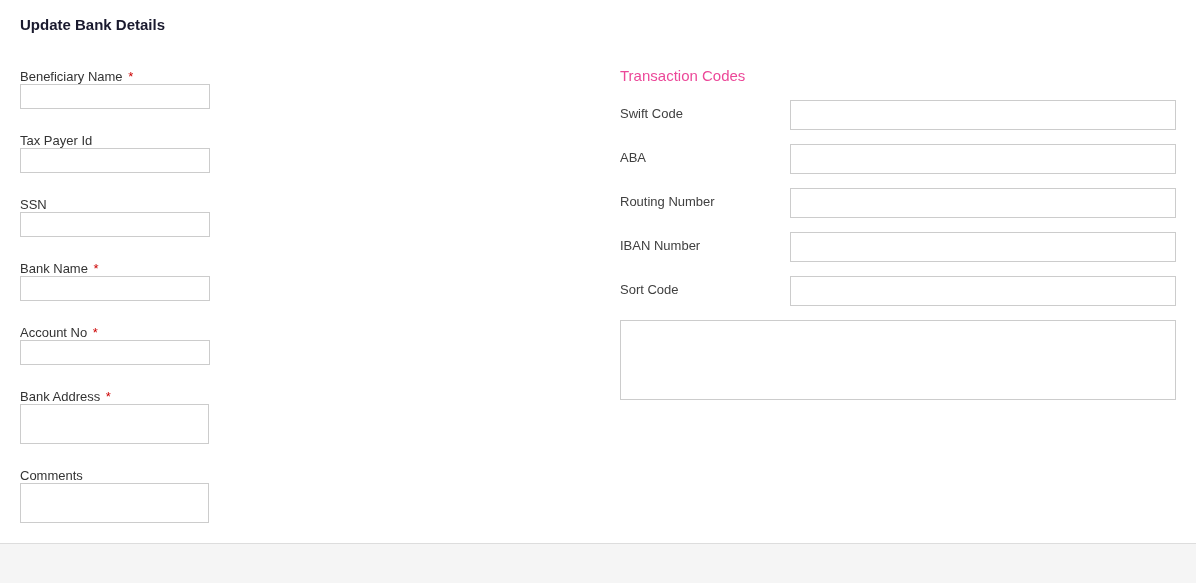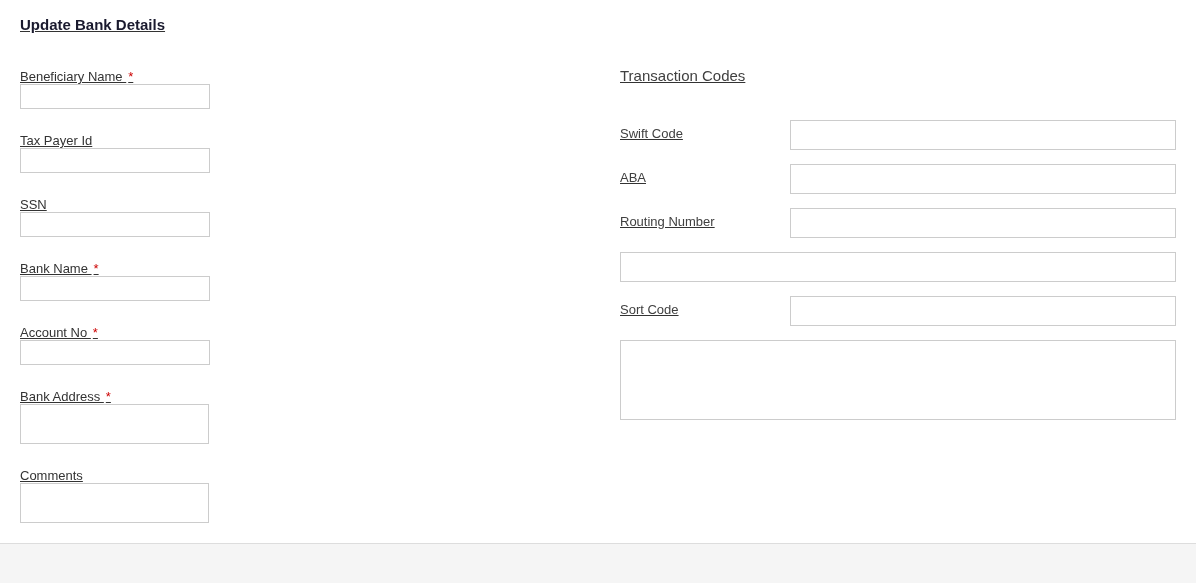--- a/index.html
+++ b/index.html
@@ -11,21 +11,20 @@
     body {
       font-family: Arial, sans-serif;
       font-size: 13px;
       background: #fff;
       color: #333;
     }
 
     .page-container {
       padding: 16px 20px;
       max-width: 1196px;
-      text-decoration: underline;
     }
 
     .page-title {
       font-size: 15px;
       font-weight: bold;
       color: #1a1a2e;
       margin-bottom: 30px;
     }
 
     .form-layout {
@@ -77,22 +76,22 @@
       border: 1px solid #ccc;
       padding: 4px 6px;
       font-size: 13px;
       outline: none;
       resize: none;
       background: #fff;
     }
 
     .section-title {
       font-size: 15px;
-      color: #404040;
-      margin-bottom: 36px;
+      color: #ec4899;
+      margin-bottom: 16px;
       margin-top: 4px;
     }
 
     .right-form-row {
       display: flex;
       align-items: flex-start;
       margin-bottom: 14px;
     }
 
     .right-form-label {
@@ -201,20 +200,21 @@
         <label class="right-form-label">ABA</label>
         <input type="text" class="right-form-input" style="">
       </div>
 
       <div class="right-form-row">
         <label class="right-form-label">Routing Number</label>
         <input type="text" class="right-form-input" style="">
       </div>
 
       <div class="right-form-row">
+        <label class="right-form-label">IBAN Number</label>
         <input type="text" class="right-form-input" style="">
       </div>
 
       <div class="right-form-row">
         <label class="right-form-label">Sort Code</label>
         <input type="text" class="right-form-input" style="">
       </div>
 
       <div class="right-form-row">
         <textarea class="right-form-textarea" style=""></textarea>

